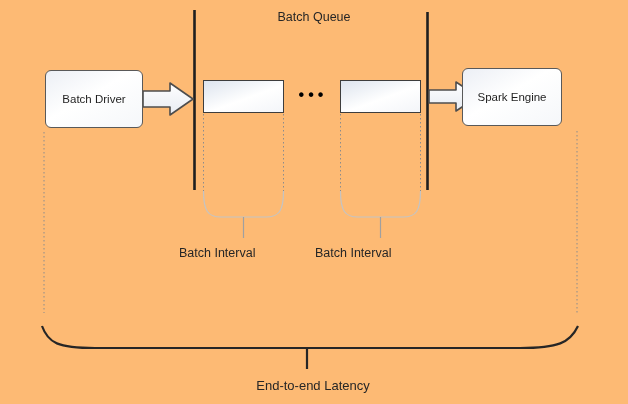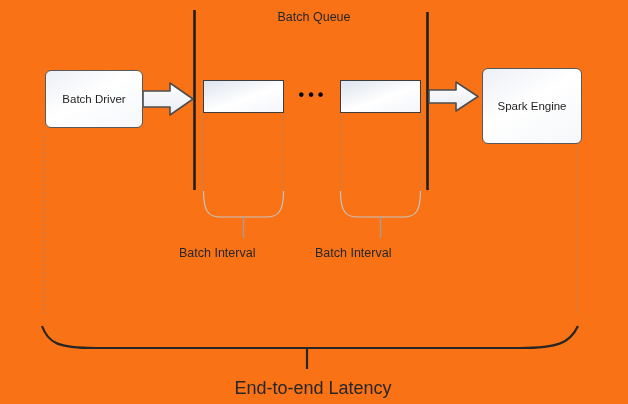--- a/index.html
+++ b/index.html
@@ -1,40 +1,40 @@
 <!DOCTYPE html>
 <html><head>
 <meta charset="utf-8">
 <style>
   html,body{margin:0;padding:0;background:#ffffff;}
   .canvas{
     position:relative;
     width:628px;height:404px;
-    background:#f97316;
+    background:#fdba74;
     font-family:"Liberation Sans","DejaVu Sans",sans-serif;
     color:#1f1f1f;
     overflow:hidden;
   }
   .svg-layer{position:absolute;left:0;top:0;width:628px;height:404px;}
   .abs{position:absolute;}
   .label{color:#262626;}
   .queue-title{
     left:250px;top:10px;width:128px;
     text-align:center;font-size:12.5px;
   }
   .node-box{
     box-sizing:border-box;
     border:1.7px solid #595959;
     border-radius:6px;
     background:linear-gradient(150deg,#eceff5 0%,#ffffff 45%,#f5f7fa 100%);
     display:flex;align-items:center;justify-content:center;
     font-size:11.5px;
   }
   .driver-box{left:45px;top:70px;width:98px;height:58px;}
-  .engine-box{left:482px;top:68px;width:100px;height:76px;}
+  .engine-box{left:462px;top:68px;width:100px;height:58px;}
   .batch-box{
     box-sizing:border-box;
     border:1.6px solid #3d3d3d;
     background:linear-gradient(160deg,#dde4ee 0%,#ffffff 55%,#f3f5f9 100%);
   }
   .batch-box-1{left:203px;top:80px;width:81px;height:33px;}
   .batch-box-2{left:340px;top:80px;width:81px;height:33px;}
   .ellipsis{
     left:294px;top:86px;width:38px;
     text-align:center;
@@ -42,21 +42,21 @@
     color:#000000;
   }
   .interval-label{
     top:246px;width:130px;
     font-size:12.5px;
   }
   .interval-1{left:179px;}
   .interval-2{left:315px;}
   .latency-label{
     left:222px;top:378px;width:182px;
-    text-align:center;font-size:18px;
+    text-align:center;font-size:13px;
   }
 </style>
 </head>
 <body>
 
 <div class="canvas">
 
   <svg class="svg-layer" width="628" height="404" viewBox="0 0 628 404">
     <defs>
       <linearGradient id="arrowGrad" x1="0" y1="0" x2="0" y2="1">

